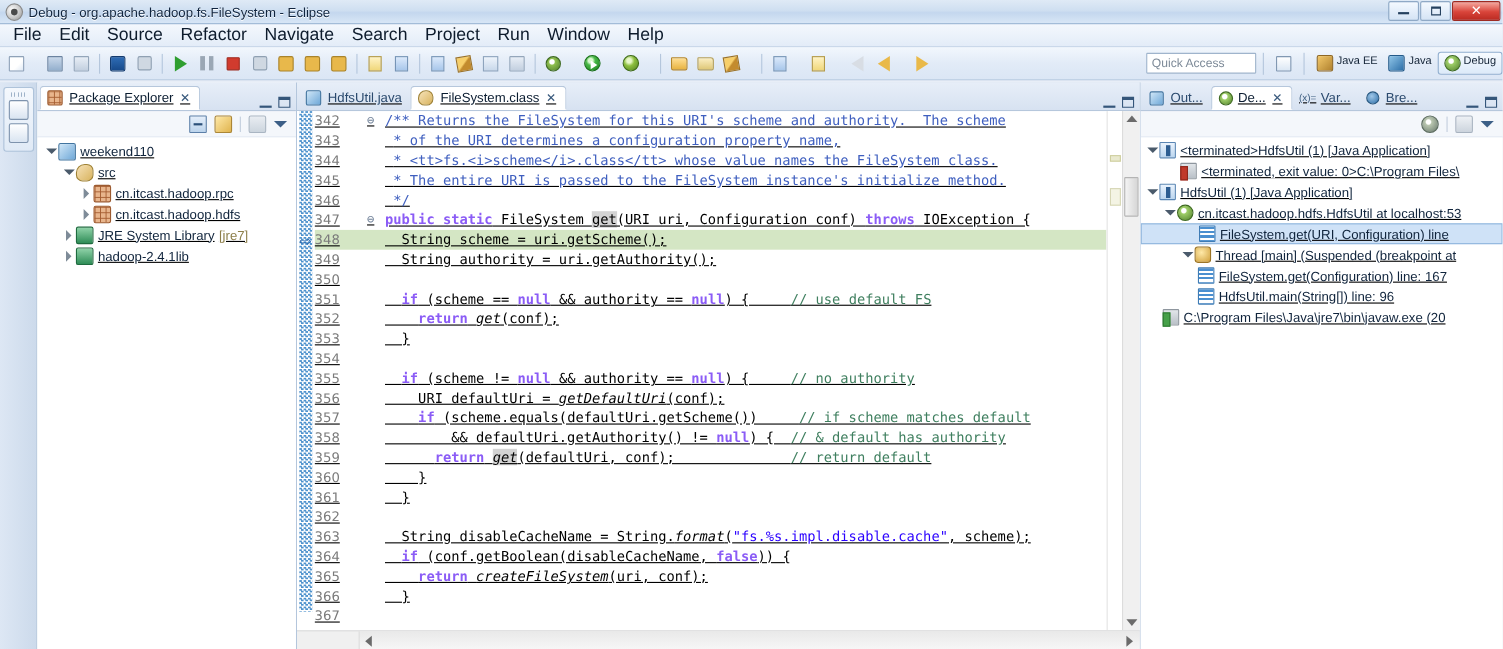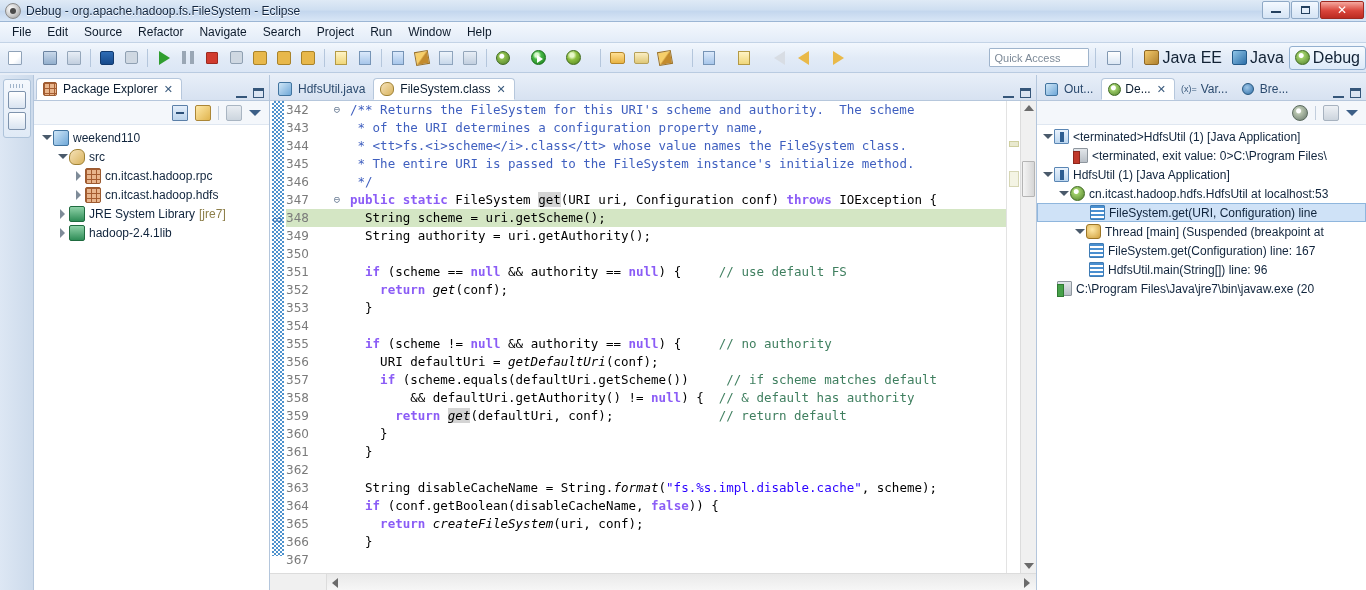--- a/index.html
+++ b/index.html
@@ -51,21 +51,21 @@
   }
   .wbtn .glyph-min { width: 10px; height: 3px; border-bottom: 2px solid #24405e; margin-bottom: -3px;}
   .wbtn .glyph-max { width: 9px; height: 8px; border: 1px solid #24405e; border-top-width: 2px; }
 
   
   #menubar {
     height: 21px; background: linear-gradient(to bottom,#f4f8fd,#e3ecf8);
     display: flex; align-items: center; padding-left: 4px;
     border-bottom: 1px solid #c3d3e6;
   }
-  #menubar .mi { padding: 2px 8px; color: #0d1b2c; font-size: 12px; white-space: nowrap; }
+  #menubar .mi { padding: 2px 8px; color: #0d1b2c; font-size: 16px; white-space: nowrap; }
 
   
   #toolbar {
     height: 30px;
     background: linear-gradient(to bottom,#f2f7fd 0%,#e2ebf7 50%,#dbe6f5 100%);
     border-bottom: 1px solid #b9cbe1;
     display: flex; align-items: center; padding-left: 3px;
     position: relative;
   }
   .tb-ico {
@@ -121,34 +121,34 @@
   #quickaccess {
     margin-left: auto; display: flex; align-items: center;
   }
   #qa-input {
     width: 100px; height: 19px; border: 1px solid #9fb4cc; background: #fff;
     font-size: 11px; color: #7d8a98; padding: 0 4px; border-radius: 1px;
     display: flex; align-items: center;
   }
   .persp-sep { width:1px;height:20px;background:#b4c6dc;margin:0 6px; }
   .persp-btn {
-    display: flex; align-items: center; gap: 3px; padding: 2px 5px;
-    border-radius: 3px; font-size: 16px; color: #122235; white-space: nowrap;
+    display: flex; align-items: flex-start; gap: 3px; padding: 2px 5px;
+    border-radius: 3px; font-size: 10px; color: #122235; white-space: nowrap;
   }
   .persp-btn.active { background: linear-gradient(to bottom,#f7fbff,#dceaf9); border: 1px solid #93b0d0; }
   .persp-ico { width: 15px; height: 15px; flex: none; }
   .pi-javaee { border-radius:2px; background:linear-gradient(135deg,#f3c86a,#b0822f); border:1px solid #8e6724; }
   .pi-java { border-radius:2px; background:linear-gradient(135deg,#8fc5e8,#2d6fa8); border:1px solid #235a89; }
   .pi-debug { border-radius:50%;
      background: radial-gradient(circle at 40% 35%,#ffffff 0 2px,#9ecd68 3px,#4f7f2a 100%); border:1px solid #3e6a21;}
 
   
   #workbench {
     position: absolute; top: 75px; left: 0; right: 0; bottom: 0;
-    display: flex; background: #dbe5f1;
+    display: flex; background: #dbe5f1; text-decoration: underline;
   }
 
   
   #fastview {
     width: 34px; background: linear-gradient(to right,#dde7f4,#ccdaeb);
     border-right: 1px solid #b4c6dc; padding-top: 4px;
   }
   #fastview .fv-box {
     width: 28px; margin: 0 auto; background: linear-gradient(to bottom,#f4f8fd,#e0eaf6);
     border: 1px solid #aec3da; border-radius: 3px; padding: 3px 0 4px;

